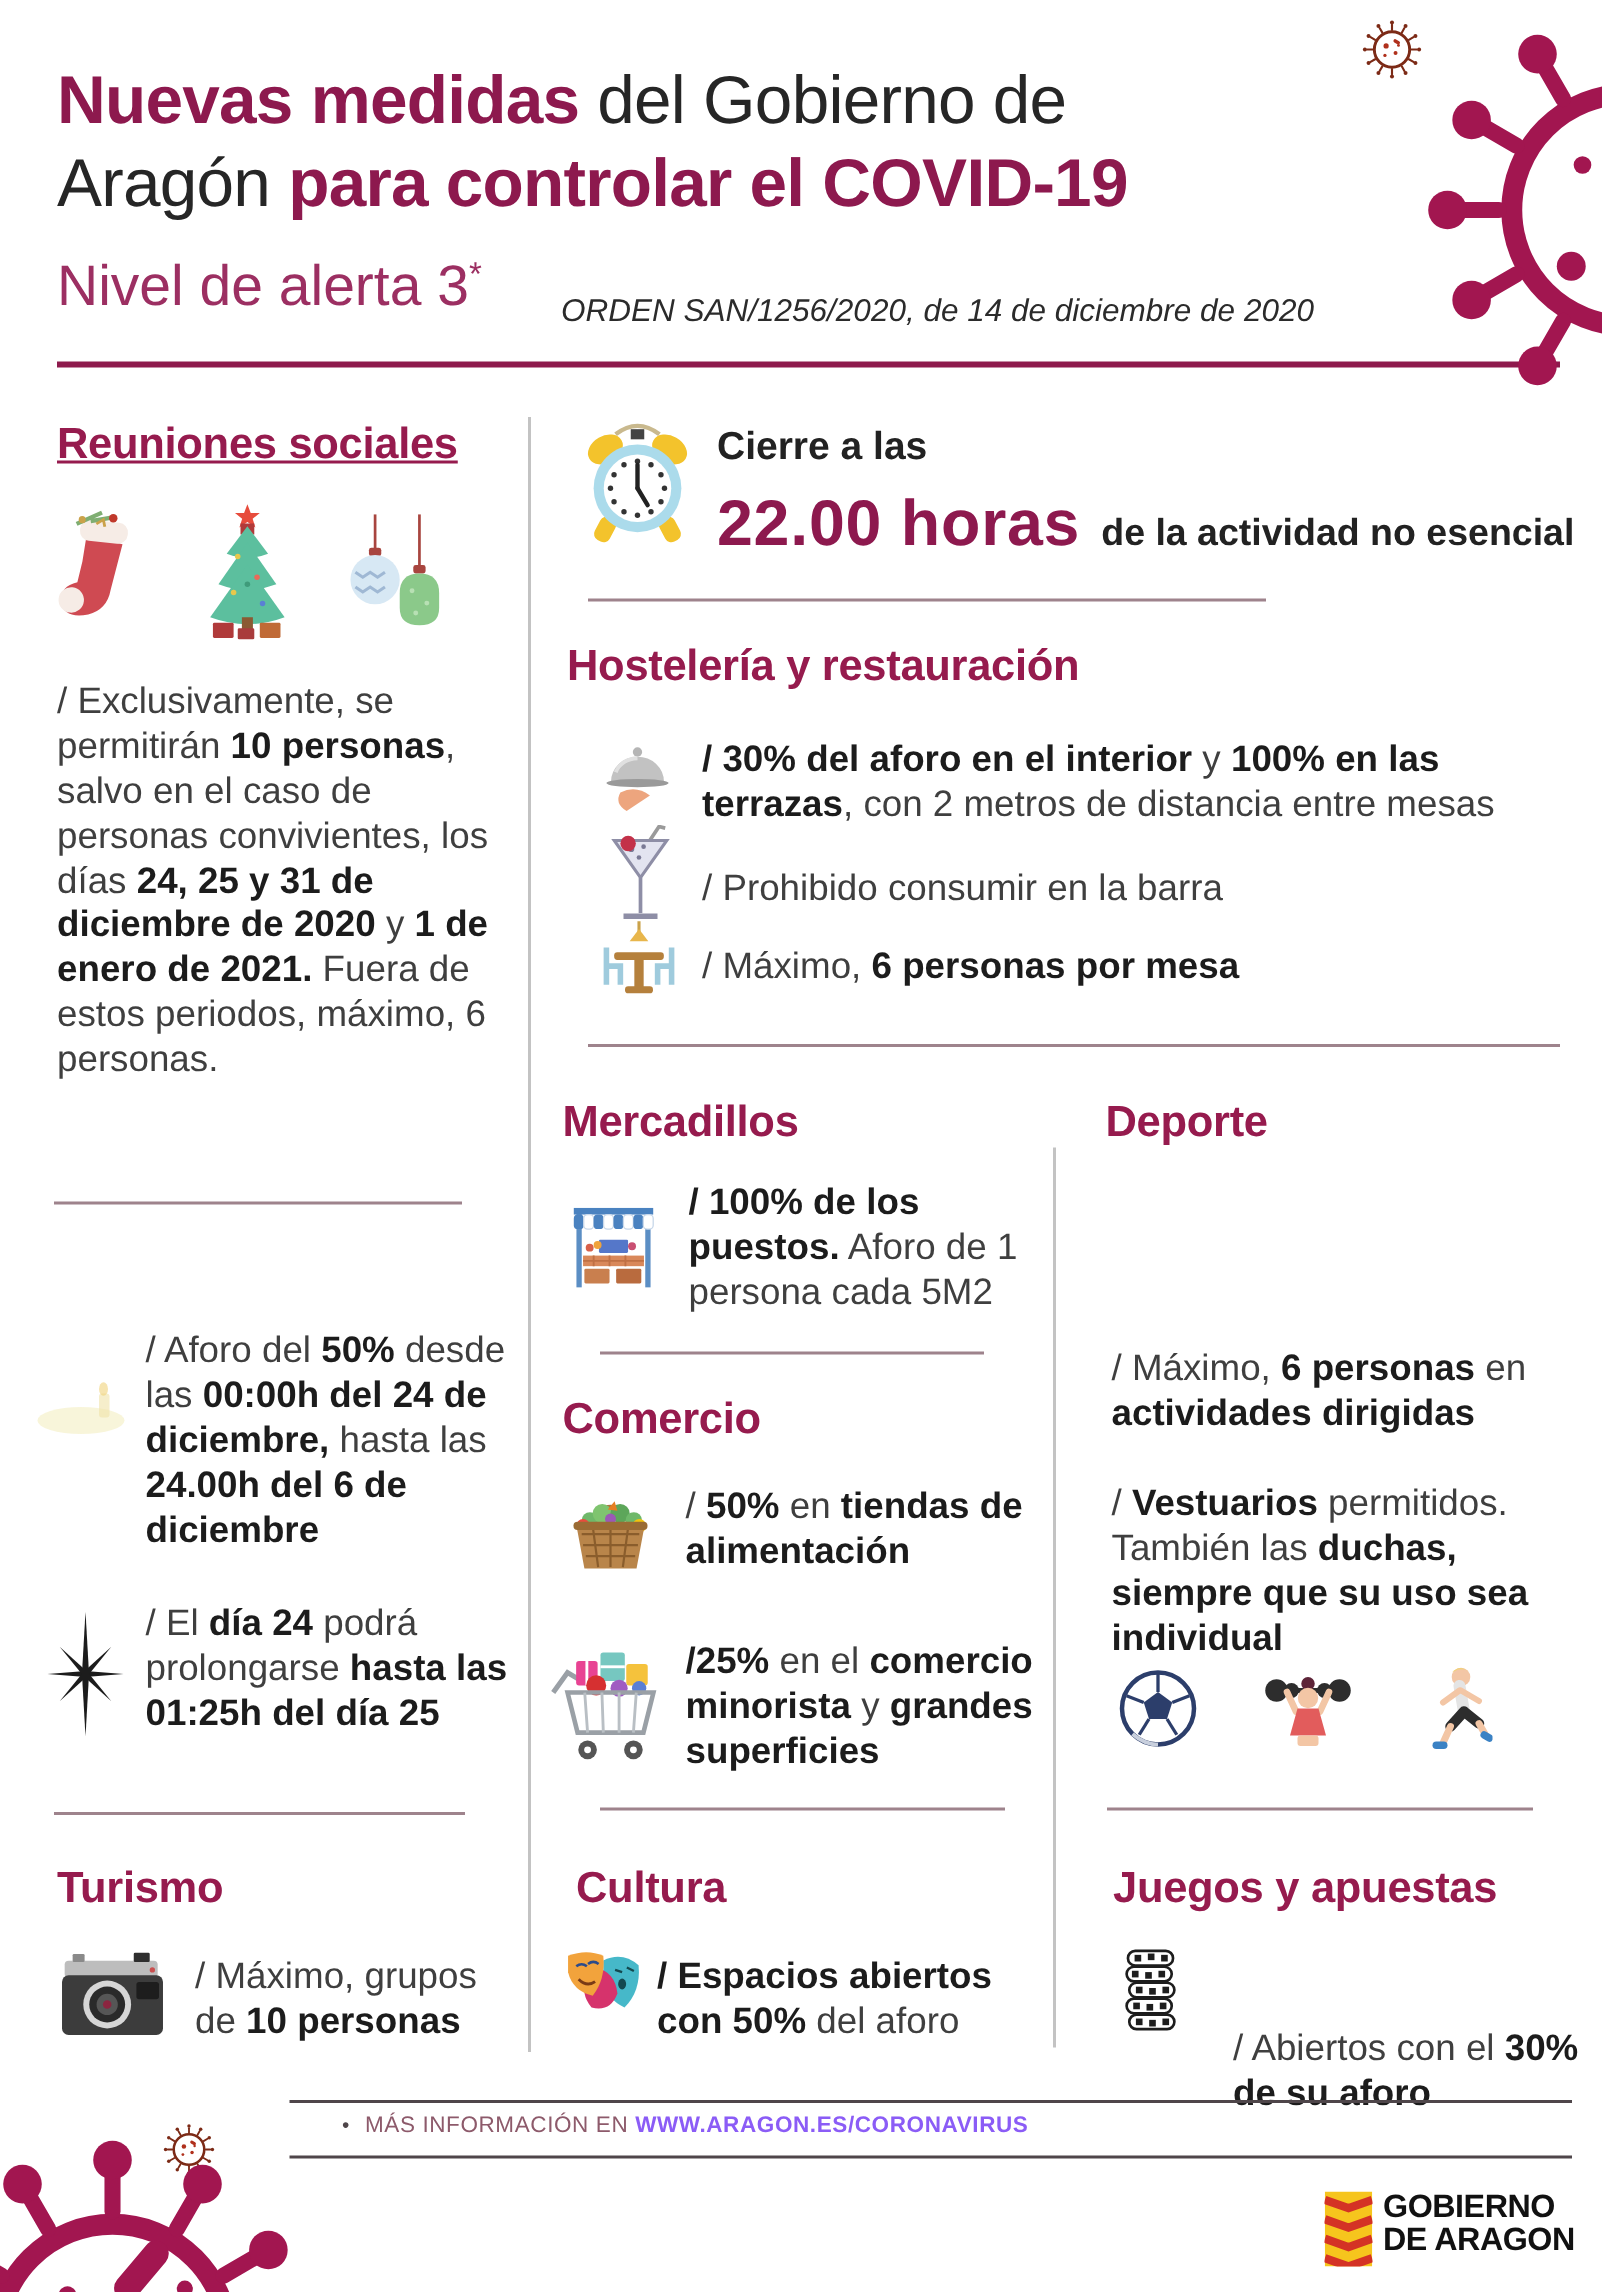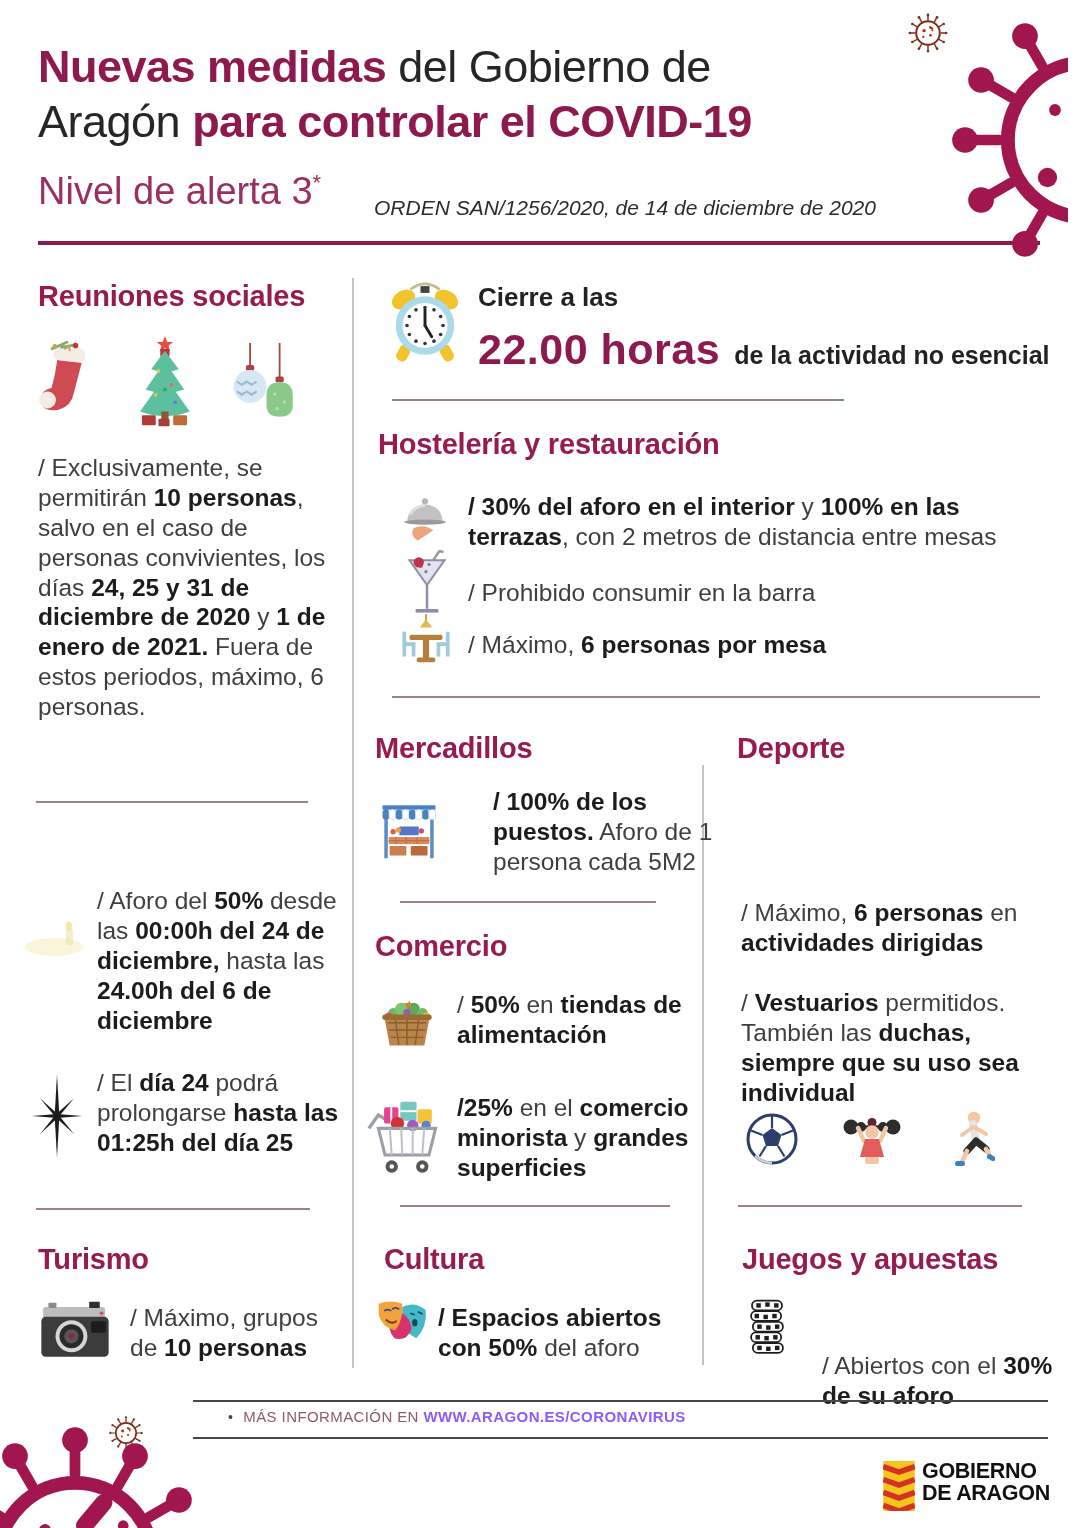--- a/index.html
+++ b/index.html
@@ -26,21 +26,21 @@
   #header-rule{left:38px;top:241px;width:1002px;height:4px;background:var(--rule);}
 
   
   .section-title{font-size:29px;font-weight:800;color:var(--accent);letter-spacing:-0.2px;white-space:nowrap;}
   .body-text{font-size:24.5px;line-height:1.22;color:var(--body);}
   .body-text .b{font-weight:700;color:var(--bold);}
   .hrule{height:2px;background:var(--thin-rule);opacity:.75;}
   .vrule{width:2px;background:var(--divider);}
 
   
-  #reuniones-title{left:38px;top:280px;}
+  #reuniones-title{left:38px;top:280px;text-decoration:underline;}
   #xmas-icons{left:36px;top:332px;width:260px;height:102px;display:flex;gap:32px;align-items:flex-end;}
   #reuniones-body{left:38px;top:453px;width:312px;}
   #left-div1{left:36px;top:801px;width:272px;}
   #culto-title{left:38px;top:816px;}
   #candle-icon{left:22px;top:921px;}
   #culto-item1{left:97px;top:886px;width:252px;}
   #star-icon{left:28px;top:1068px;}
   #culto-item2{left:97px;top:1068px;width:248px;}
   #left-div2{left:36px;top:1208px;width:274px;}
   #turismo-title{left:38px;top:1243px;}
@@ -66,21 +66,21 @@
   #host-item1{left:468px;top:492px;width:580px;}
   #cocktail-icon{left:406px;top:550px;}
   #host-item2{left:468px;top:578px;width:560px;}
   #table-chairs-icon{left:396px;top:613px;}
   #host-item3{left:468px;top:630px;width:560px;}
   #host-rule{left:392px;top:696px;width:648px;}
 
   
   #mercadillos-title{left:375px;top:732px;}
   #market-stall-icon{left:381px;top:800px;}
-  #merc-text{left:459px;top:787px;width:250px;margin-left:34px;}
+  #merc-text{left:459px;top:787px;width:250px;}
   #merc-div{left:400px;top:901px;width:256px;}
   #comercio-title{left:375px;top:930px;}
   #grocery-basket-icon{left:374px;top:988px;}
   #com-item1{left:457px;top:990px;width:255px;}
   #shopping-cart-icon{left:364px;top:1094px;}
   #com-item2{left:457px;top:1093px;width:255px;}
   #com-div{left:400px;top:1205px;width:270px;}
   #cultura-title{left:384px;top:1243px;}
   #theater-masks-icon{left:374px;top:1296px;}
   #cultura-text{left:438px;top:1303px;width:250px;}

